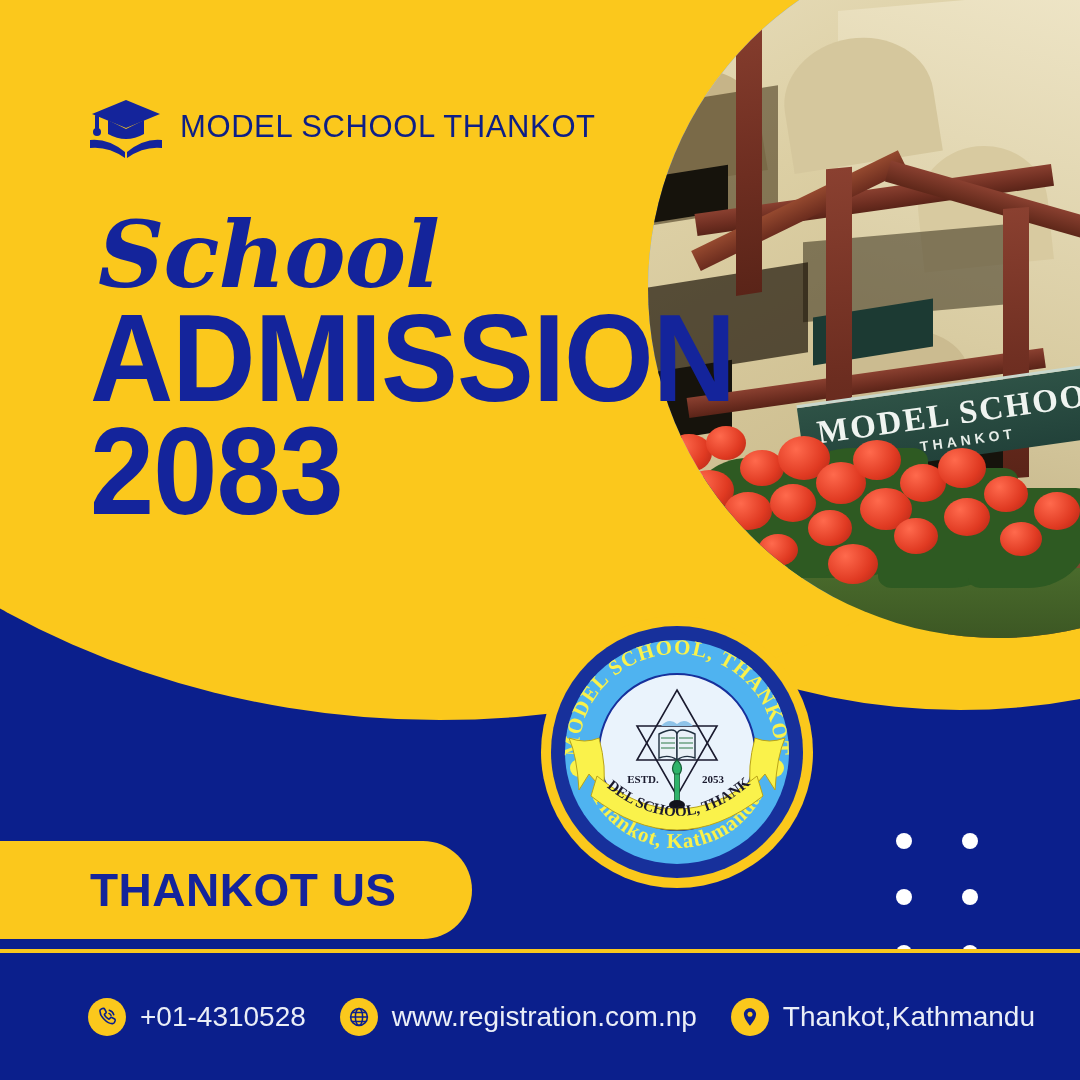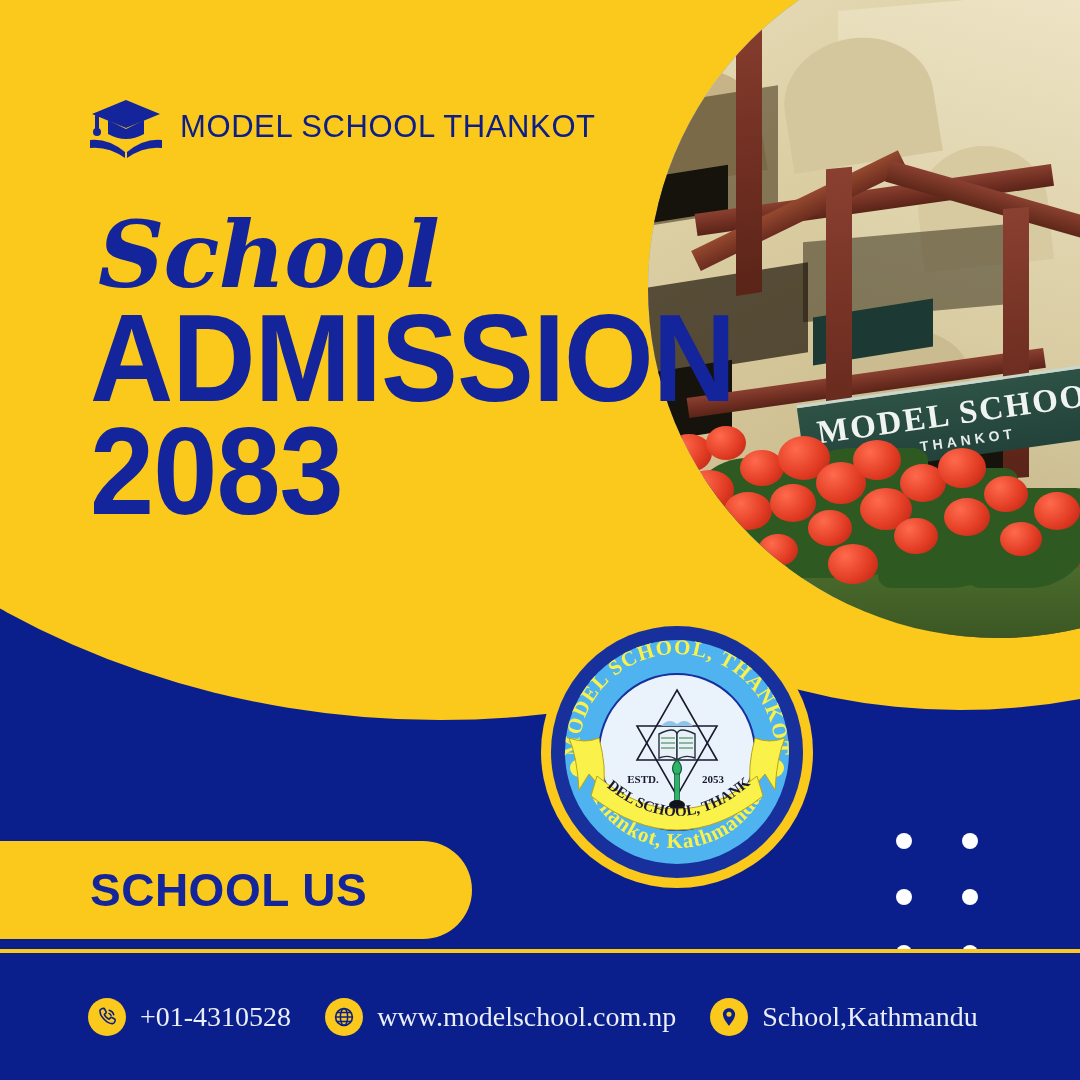--- a/index.html
+++ b/index.html
@@ -342,21 +342,20 @@
     width: 38px; height: 38px;
     border-radius: 50%;
     background: #FBC81C;
     display: flex; align-items: center; justify-content: center;
     flex: none;
   }
   .f-text {
     color: #EAEEF7;
     font-size: 28px;
     white-space: nowrap;
-    font-family: Liberation Serif, serif;
   }
 </style>
 </head>
 <body>
 
 <div class="poster">
 
   <div class="bg-navy"></div>
   <div class="bg-yellow-sweep"></div>
   <div class="bg-yellow-top"></div>
@@ -440,21 +439,21 @@
     <div class="brand-name">MODEL SCHOOL THANKOT</div>
   </div>
 
   <div class="headline">
     <div class="hl-script">School</div>
     <div class="hl-main">ADMISSION</div>
     <div class="hl-year">2083</div>
   </div>
 
   <div class="contact-pill">
-    <span>SCHOOL US</span>
+    <span>THANKOT US</span>
   </div>
 
   <div class="dots">
     <i></i>
     <i></i>
     <i></i>
     <i></i>
     <i></i>
     <i></i>
   </div>
@@ -527,27 +526,27 @@
     </div>
 
     <div class="f-item">
       <span class="f-ico">
         <svg width="24" height="24" viewBox="0 0 24 24">
           <circle cx="12" cy="12" r="8.4" fill="none" stroke="#0B1F8C" stroke-width="1.6"></circle>
           <ellipse cx="12" cy="12" rx="3.6" ry="8.4" fill="none" stroke="#0B1F8C" stroke-width="1.5"></ellipse>
           <path d="M3.6 12 h16.8 M5 7.4 h14 M5 16.6 h14" stroke="#0B1F8C" stroke-width="1.5"></path>
         </svg>
       </span>
-      <span class="f-text">www.modelschool.com.np</span>
+      <span class="f-text">www.registration.com.np</span>
     </div>
 
     <div class="f-item">
       <span class="f-ico">
         <svg width="24" height="24" viewBox="0 0 24 24">
           <path d="M12 3.2 c-3.4 0-6.1 2.7-6.1 6.1 0 4.6 6.1 11.5 6.1 11.5 s6.1-6.9 6.1-11.5 c0-3.4-2.7-6.1-6.1-6.1 z" fill="#0B1F8C"></path>
           <circle cx="12" cy="9.3" r="2.5" fill="#FBC81C"></circle>
         </svg>
       </span>
-      <span class="f-text">School,Kathmandu</span>
+      <span class="f-text">Thankot,Kathmandu</span>
     </div>
   </div>
 
 </div>
 
 </body></html>

